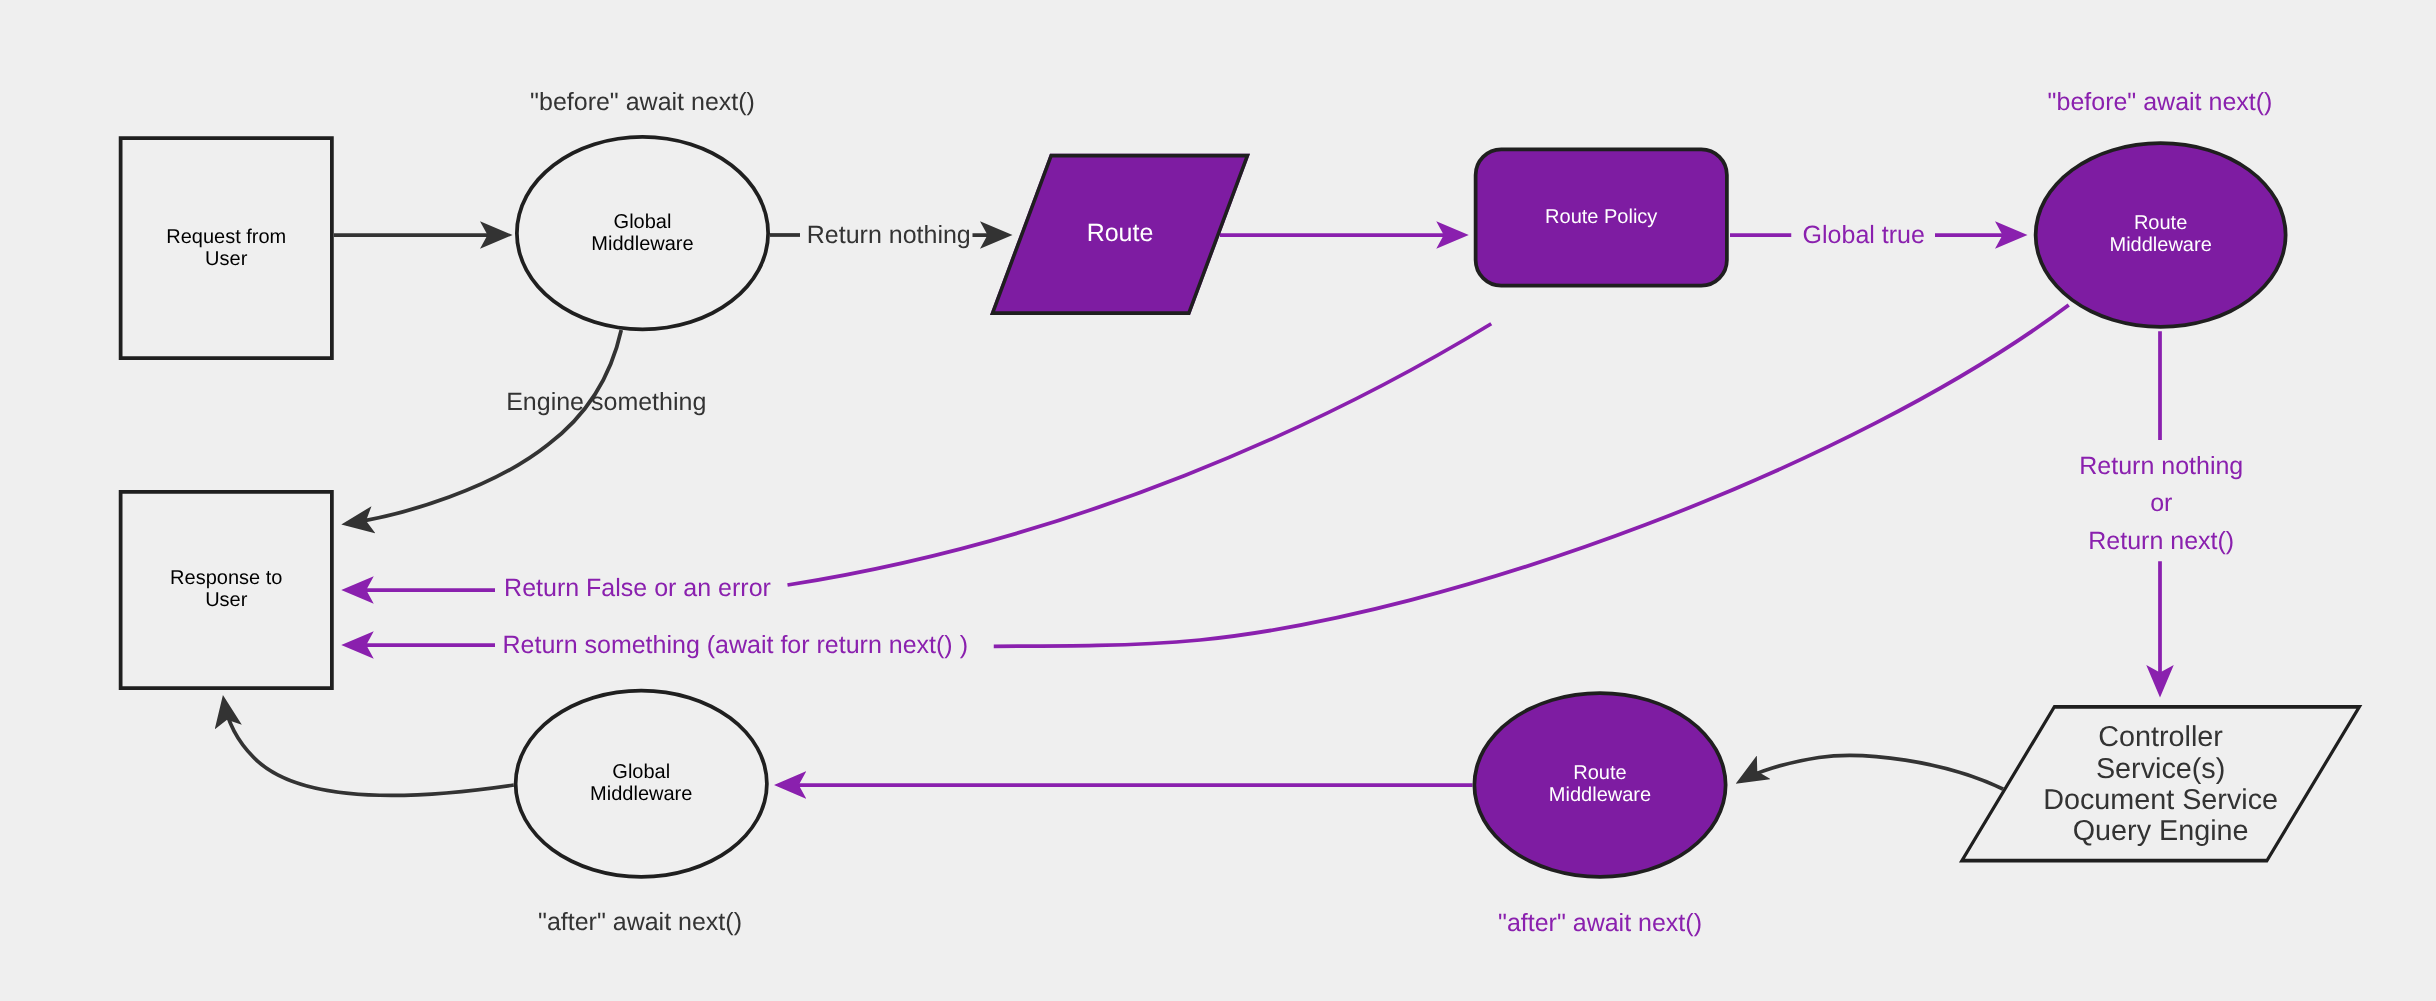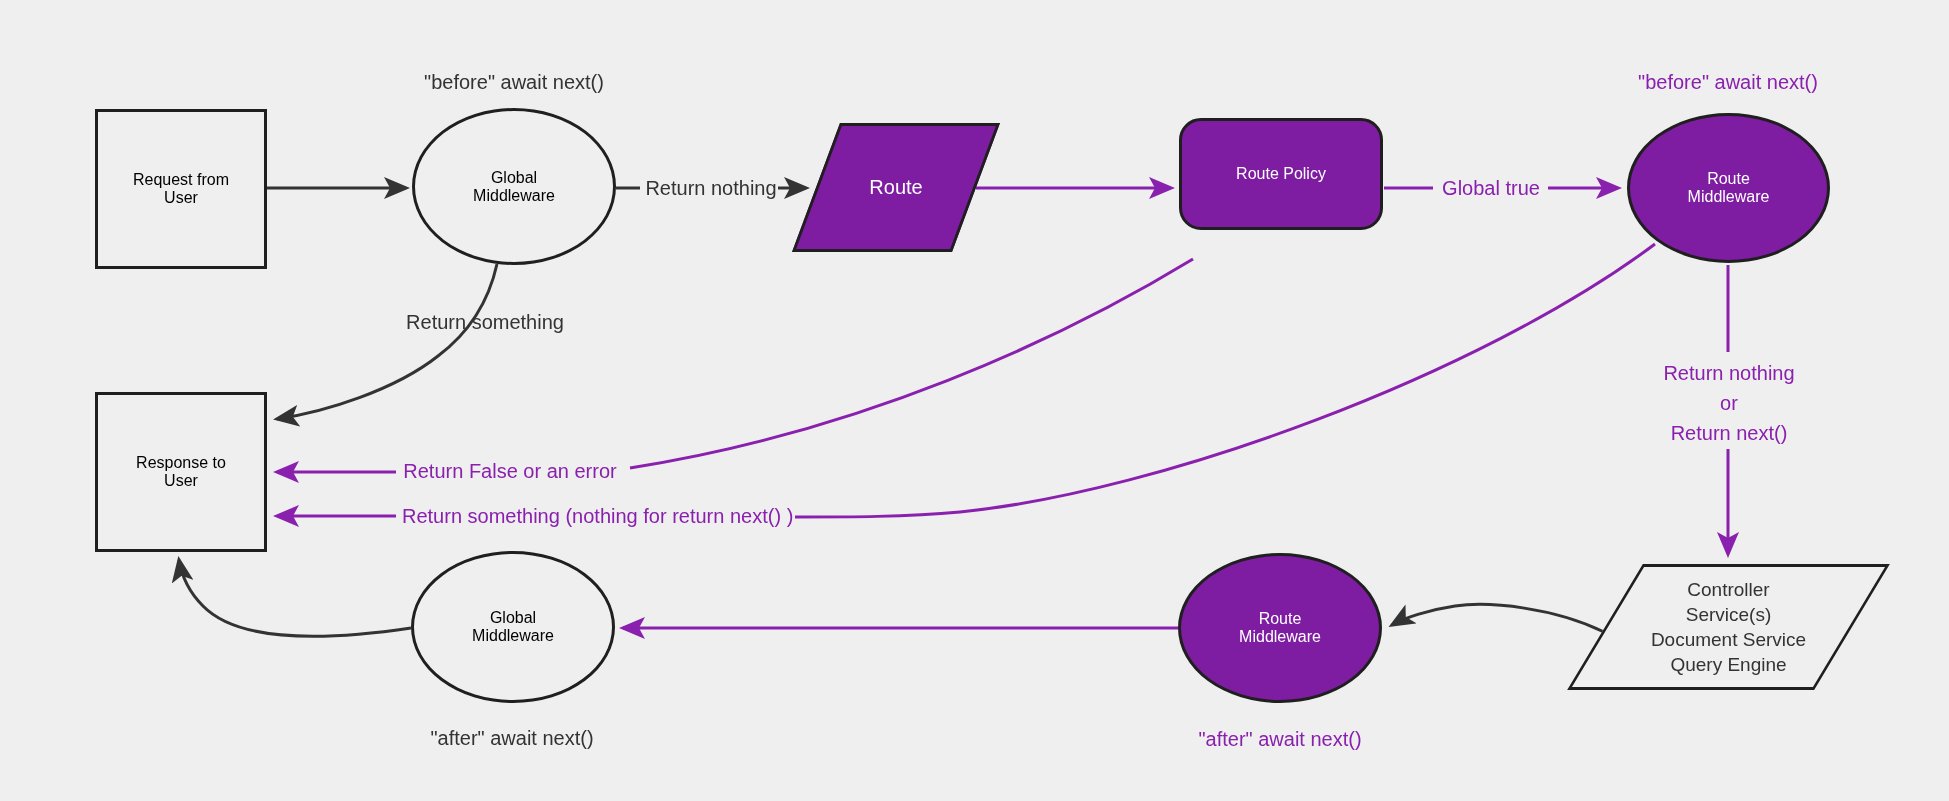--- a/index.html
+++ b/index.html
@@ -78,33 +78,33 @@
     white-space: pre-line;
     text-align: center;
     font-size: 20px;
     line-height: 30px;
     color: var(--dark_text);
   }
   .elabel.purple { color: var(--purple_line); }
   .elabel.left-anchor { transform: translate(0, -50%); }
 
   
-  #n-request   { left: 95px;  top: 109px; width: 172px; height: 160px; display:flex; }
+  #n-request   { left: 95px;  top: 109px; width: 172px; height: 179px; display:flex; }
   #n-gmw-top   { left: 412px; top: 108px; width: 204px; height: 157px; display:flex; }
   #n-route     { left: 816px; top: 123px; width: 160px; height: 129px; transform: skewX(-20.4deg); }
   #n-policy    { left: 1179px; top: 118px; width: 204px; height: 112px; border-radius: 22px; display:flex; }
   #n-rmw-top   { left: 1627px; top: 113px; width: 203px; height: 150px; display:flex; }
   #n-ctrl     { left: 1605px; top: 564px; width: 247px; height: 126px; transform: skewX(-31deg); }
   #n-rmw-bot   { left: 1178px; top: 553px; width: 204px; height: 150px; display:flex; }
   #n-gmw-bot   { left: 411px; top: 551px; width: 204px; height: 152px; display:flex; }
   #n-response  { left: 95px;  top: 392px; width: 172px; height: 160px; display:flex;padding-left:35px; }
 
   
   #l-route { left: 816px; top: 123px; width: 160px; height: 129px; }
-  #l-ctrl  { left: 1605px; top: 564px; width: 247px; height: 126px; font-size: 19px; line-height: 25px; }
+  #l-ctrl  { left: 1605px; top: 564px; width: 247px; height: 126px; font-size: 23px; line-height: 25px; }
 
   
   #el-before-top   { left: 514px;  top: 82px; }
   #el-ret-nothing  { left: 711px;  top: 188px; }
   #el-ret-true     { left: 1491px; top: 188px; }
   #el-before-right { left: 1728px; top: 82px; }
   #el-nothing-next { left: 1729px; top: 403px; }
   #el-ret-something{ left: 485px;  top: 322px; }
   #el-ret-false    { left: 510px;  top: 471px; text-align: right; }
   #el-ret-except   { left: 402px;  top: 516px; }
@@ -197,19 +197,19 @@
 User</span>
   </div>
 
   <div id="el-before-top" class="elabel">"before" await next()</div>
   <div id="el-ret-nothing" class="elabel">Return nothing</div>
   <div id="el-ret-true" class="elabel purple">Global true</div>
   <div id="el-before-right" class="elabel purple">"before" await next()</div>
   <div id="el-nothing-next" class="elabel purple">Return nothing
 or
 Return next()</div>
-  <div id="el-ret-something" class="elabel">Return something</div>
+  <div id="el-ret-something" class="elabel">Engine something</div>
   <div id="el-ret-false" class="elabel purple">Return False or an error</div>
-  <div id="el-ret-except" class="elabel purple left-anchor">Return something (nothing for return next() )</div>
+  <div id="el-ret-except" class="elabel purple left-anchor">Return something (await for return next() )</div>
   <div id="el-after-purple" class="elabel purple">"after" await next()</div>
   <div id="el-after-black" class="elabel">"after" await next()</div>
 
 </div>
 
 </body></html>

